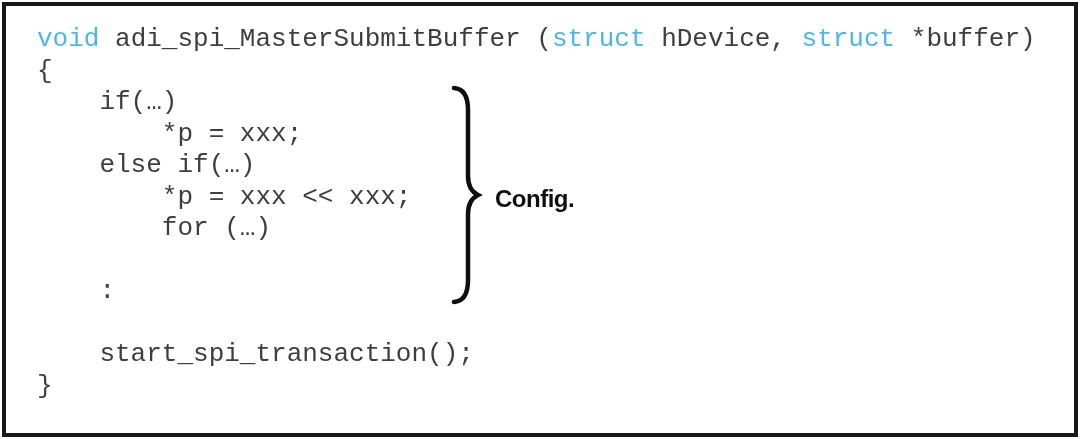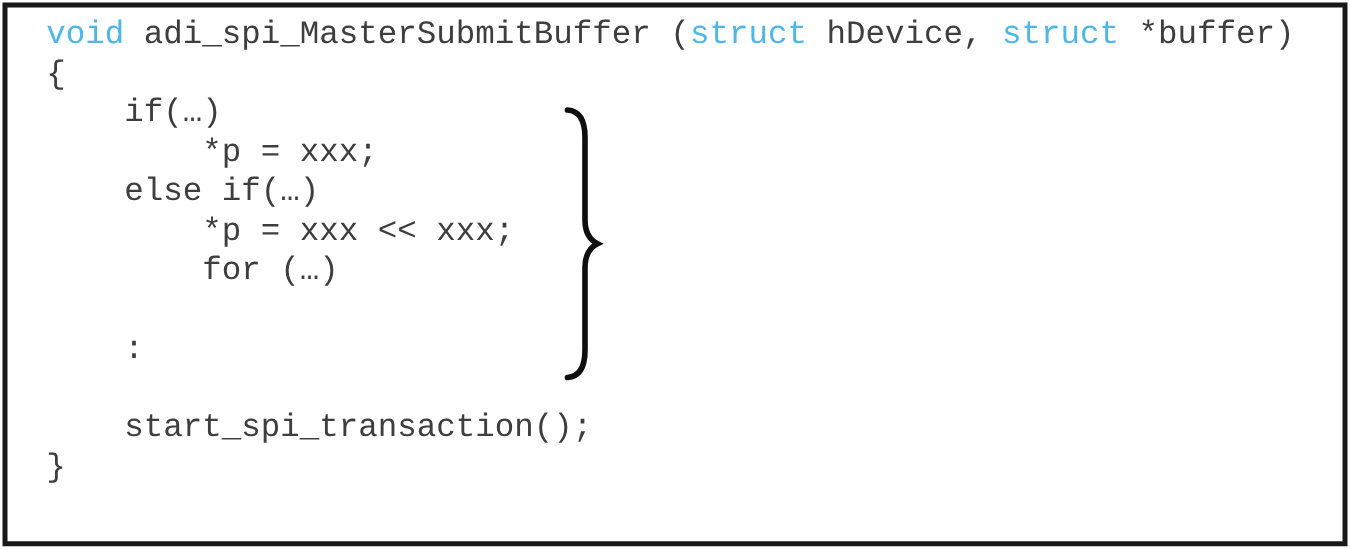--- a/index.html
+++ b/index.html
@@ -19,21 +19,21 @@
     left: 2px;
     top: 2px;
     right: 2px;
     bottom: 2px;
     border: 4px solid #181818;
     background: #ffffff;
   }
   .code {
     position: absolute;
     left: 31px;
-    top: 6px;
+    top: 18px;
     margin: 0;
     font-family: "Liberation Mono", "DejaVu Sans Mono", monospace;
     font-size: 26px;
     line-height: 31.5px;
     color: #3e3e3e;
     white-space: pre;
   }
   .code-line {
     height: 31.5px;
     white-space: pre;
@@ -77,14 +77,15 @@
       <path d="M 7 4
                Q 21 5 21 26
                L 21 92
                Q 21 106 31 111
                Q 21 116 21 130
                L 21 196
                Q 21 217 7 218" fill="none" stroke="#0f0f0f" stroke-width="4.5" stroke-linecap="round"></path>
     </svg>
   </div>
 
+  <div class="config-label">Config.</div>
 
 </div>
 
 </body></html>

